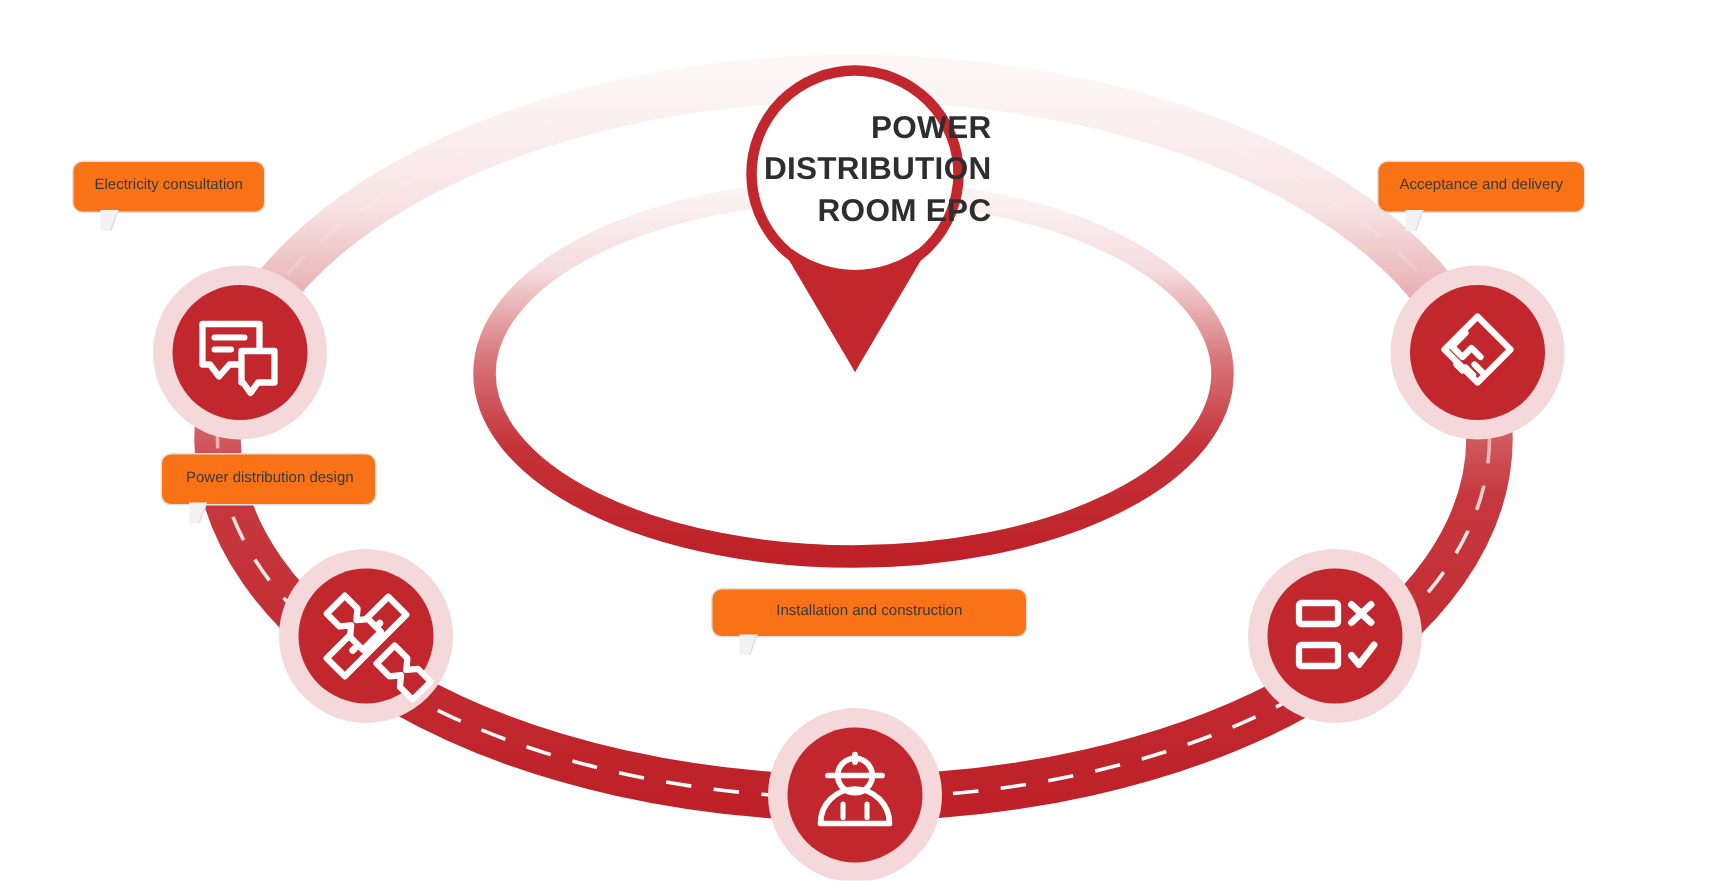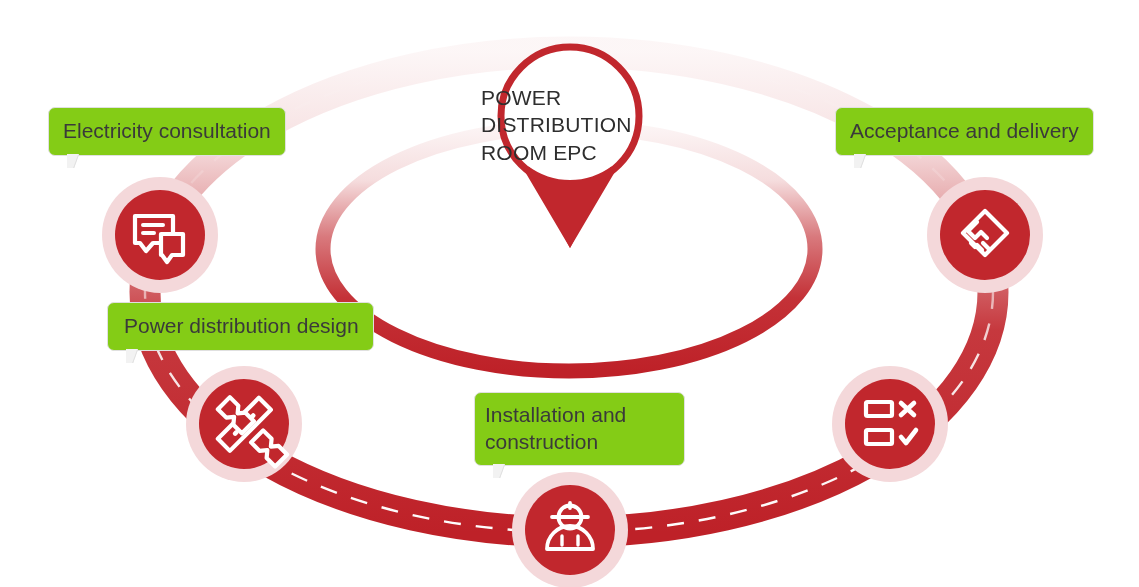--- a/index.html
+++ b/index.html
@@ -7,25 +7,25 @@
     width:1139px;height:587px;background:#ffffff;
     font-family:"Liberation Sans",sans-serif;
     overflow:hidden;position:relative;
   }
   #stage{position:absolute;inset:0;width:1139px;height:587px;}
   svg.layer{position:absolute;left:0;top:0;width:1139px;height:587px;}
 
   
   .label{
     position:absolute;
-    background:#84cc16;
+    background:#f97316;
     border:1px solid #e0e0e0;
     border-radius:7px;
     color:#3a3a3a;
-    font-size:21px;
+    font-size:10px;
     line-height:1.28;
     padding:10px 14px;
     white-space:nowrap;
     box-sizing:border-box;
     z-index:40;
   }
   .label .tail{
     position:absolute;
     left:18px;bottom:-13px;
     width:12px;height:14px;
@@ -33,34 +33,34 @@
   }
   .label .tail:before{
     content:"";
     position:absolute;left:0;top:-2px;
     width:12px;height:16px;
     background:#f2f2f2;
     border-right:1px solid #e0e0e0;
     transform:skewX(-20deg);
     transform-origin:top left;
   }
-  .label.two-line{white-space:normal;text-align:left;}
+  .label.two-line{white-space:normal;text-align:center;}
 
   #lab-0{left:48px;  top:107px;}
   #lab-1{left:107px; top:302px;padding-left:16px;}
   #lab-2{left:474px; top:392px; width:211px; padding:9px 10px;}
   #lab-3{left:766px; top:302px;}
-  #lab-4{left:835px; top:107px;}
+  #lab-4{left:918px; top:107px;}
 
   
   #pin-text{
     position:absolute;
-    left:481px;top:84px;width:180px;
-    text-align:left;
-    font-size:21px;font-weight:normal;
+    left:481px;top:72px;width:180px;
+    text-align:right;
+    font-size:21px;font-weight:bold;
     line-height:1.3;
     color:#2e2e2e;
     letter-spacing:.2px;
     z-index:35;
   }
 </style>
 </head>
 <body>
 
 <div id="stage">

